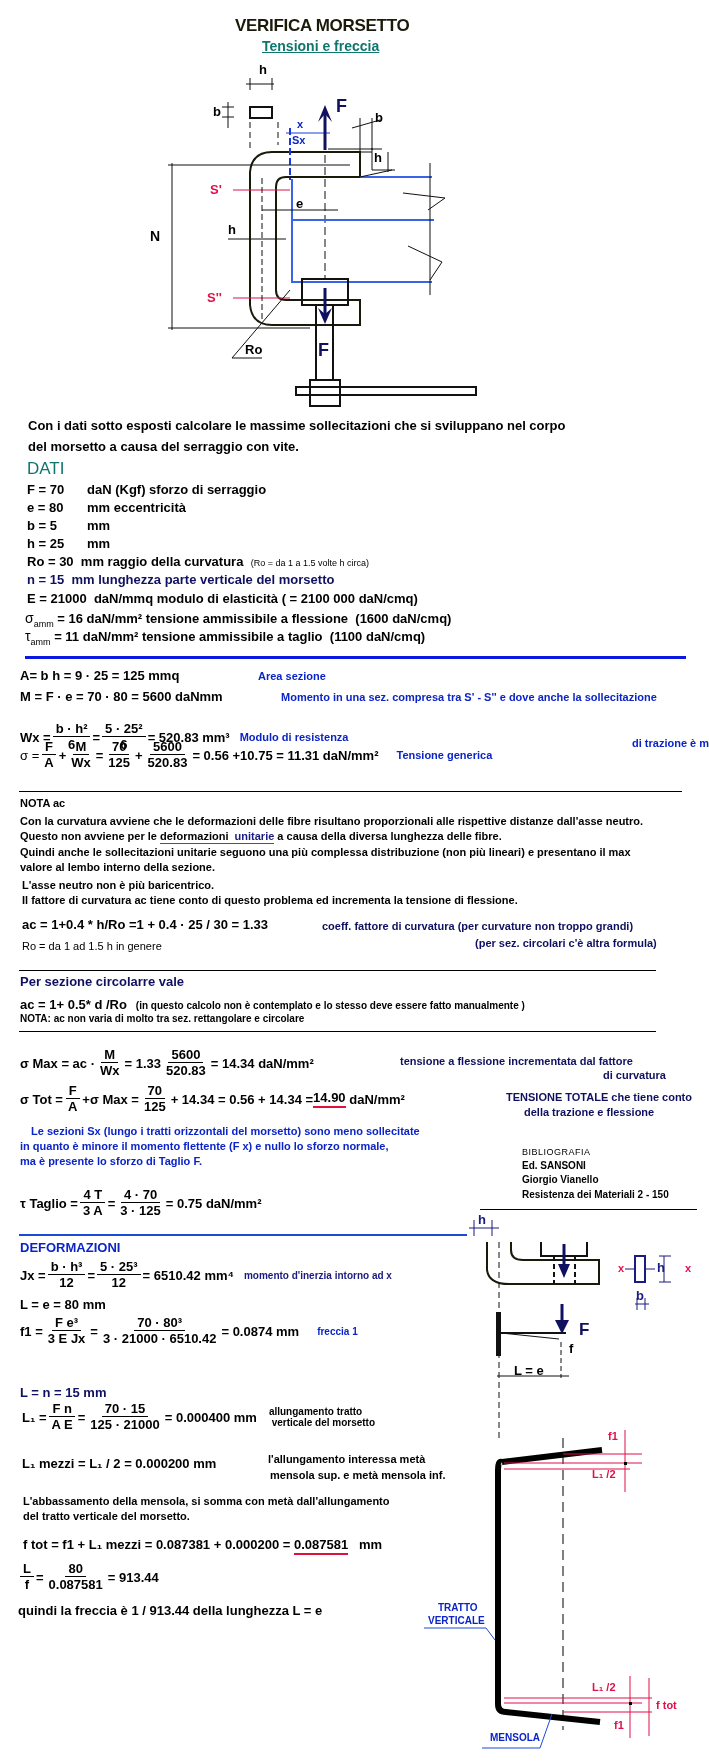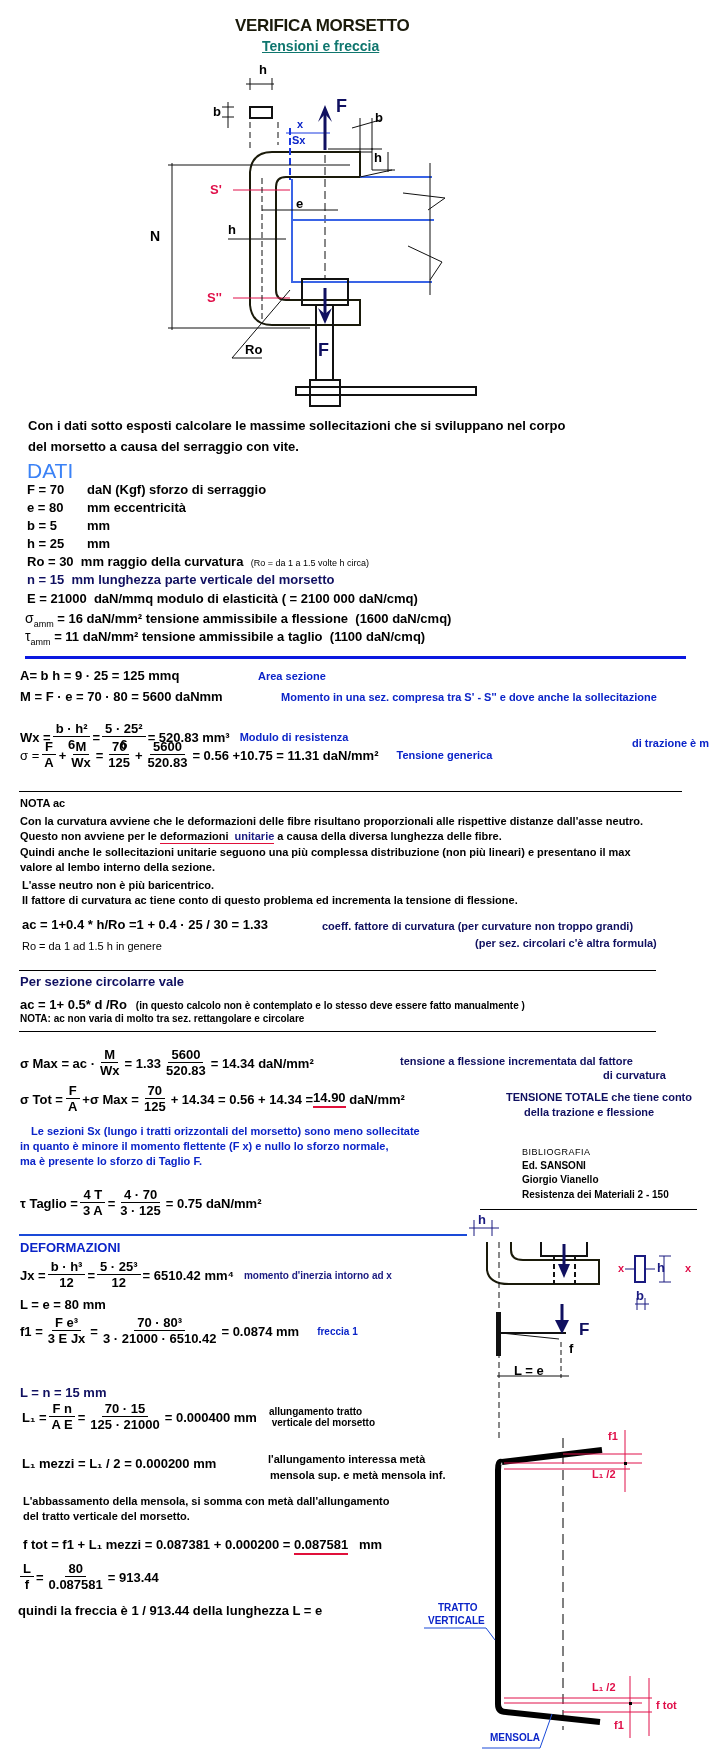--- a/index.html
+++ b/index.html
@@ -114,21 +114,21 @@
 <div class="abs b" style="left:150px;top:228px;font-size:14px;">N</div>
 <div class="abs b t13" style="left:228px;top:222px;">h</div>
 <div class="abs b t13 red" style="left:207px;top:290px;">S''</div>
 <div class="abs b t13" style="left:245px;top:342px;">Ro</div>
 <div class="abs b" style="left:318px;top:340px;font-size:18px;color:#101060;">F</div>
 </div>
 
 <div class="abs b t13" style="left:28px;top:418px;">Con i dati sotto esposti calcolare le massime sollecitazioni che si sviluppano nel corpo</div>
 <div class="abs b t13" style="left:28px;top:439px;">del morsetto  a causa del serraggio con vite.</div>
 
-<div class="abs" style="left:27px;top:459px;font-size:21px;color:#3b82f6;">DATI</div>
+<div class="abs" style="left:27px;top:459px;font-size:17px;color:#0f766e;">DATI</div>
 <div>
   <div class="abs b t13" style="left:27px;top:482px;">
     <span style="display:inline-block;width:60px;">F = 70</span><span>daN (Kgf)  sforzo di serraggio</span>
   </div>
   <div class="abs b t13" style="left:27px;top:500px;">
     <span style="display:inline-block;width:60px;">e = 80</span><span>mm  eccentricità</span>
   </div>
   <div class="abs b t13" style="left:27px;top:518px;">
     <span style="display:inline-block;width:60px;">b = 5</span><span>mm</span>
   </div>

